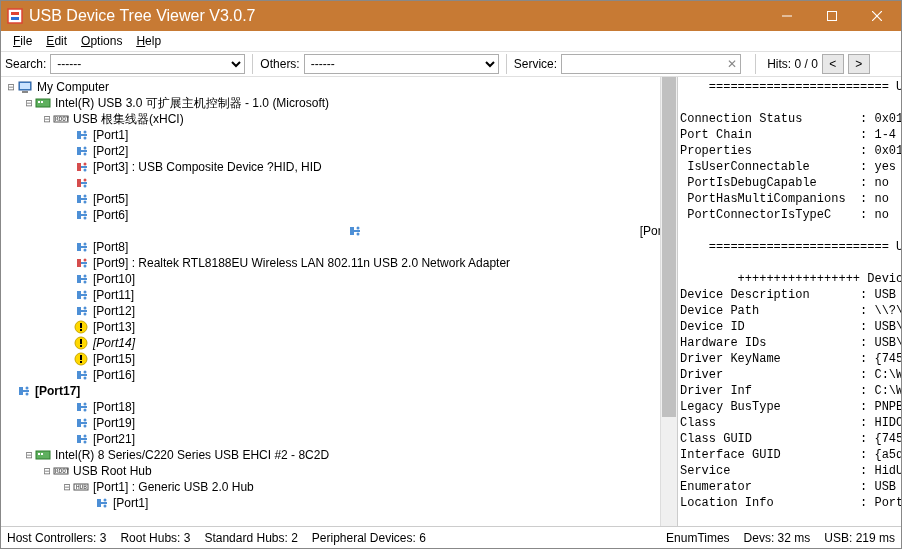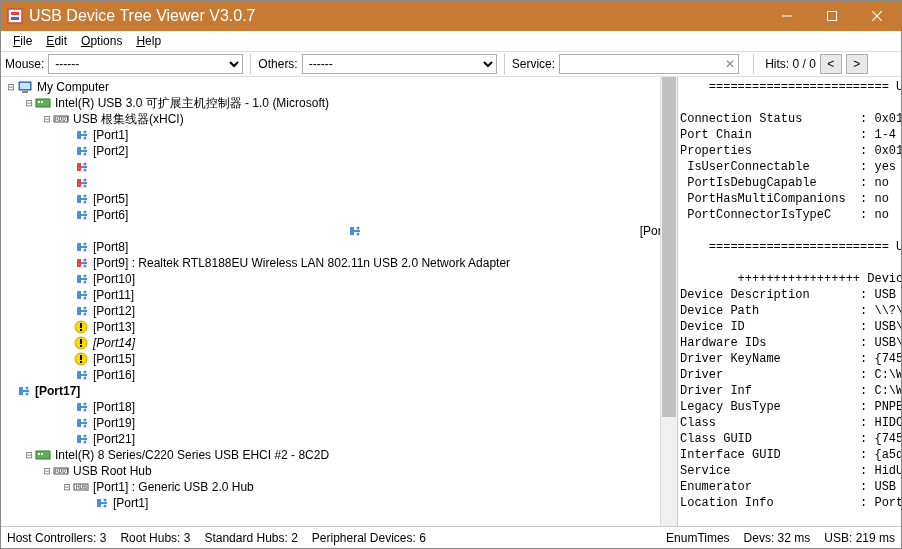--- a/index.html
+++ b/index.html
@@ -65,21 +65,21 @@
 </div>
 
 <div class="menubar">
   <span class="m"><span style="text-decoration:underline">F</span>ile</span>
   <span class="m"><span style="text-decoration:underline">E</span>dit</span>
   <span class="m"><span style="text-decoration:underline">O</span>ptions</span>
   <span class="m"><span style="text-decoration:underline">H</span>elp</span>
 </div>
 
 <div class="toolbar">
-  <label>Mouse:</label>
+  <label>Search:</label>
   <select class="sel-drives"><option>------</option></select>
   <span class="separator"></span>
   <label>Others:</label>
   <select class="sel-others"><option>------</option></select>
   <span class="separator"></span>
   <label>Service:</label>
   <input class="inp-search" value="" style="">
   <span style="margin-left:-18px;color:#888">✕</span>
   <span class="separator" style="margin-left:14px"></span>
   <span class="hits">Hits: 0 / 0</span>
@@ -149,20 +149,21 @@
         <div class="node" style="padding-left: 60px;">
           <span class="twisty"></span>
           <span class="nicon">
             <svg width="16" height="16">
               <rect x="4" y="4" width="4" height="8" fill="#d64d4d"></rect>
               <line x1="8" y1="8" x2="14" y2="8" stroke="#4d8fd6" stroke-width="2"></line>
               <circle cx="12" cy="5" r="1.5" fill="#d64d4d"></circle>
               <circle cx="12" cy="11" r="1.5" fill="#4d8fd6"></circle>
             </svg>
           </span>
+          <span class="lbl">[Port3] : USB Composite Device ?HID, HID</span>
         </div>
         <div class="node sel" style="padding-left: 60px;">
           <span class="twisty"></span>
           <span class="nicon">
             <svg width="16" height="16">
               <rect x="4" y="4" width="4" height="8" fill="#d64d4d"></rect>
               <line x1="8" y1="8" x2="14" y2="8" stroke="#4d8fd6" stroke-width="2"></line>
               <circle cx="12" cy="5" r="1.5" fill="#d64d4d"></circle>
               <circle cx="12" cy="11" r="1.5" fill="#4d8fd6"></circle>
             </svg>

